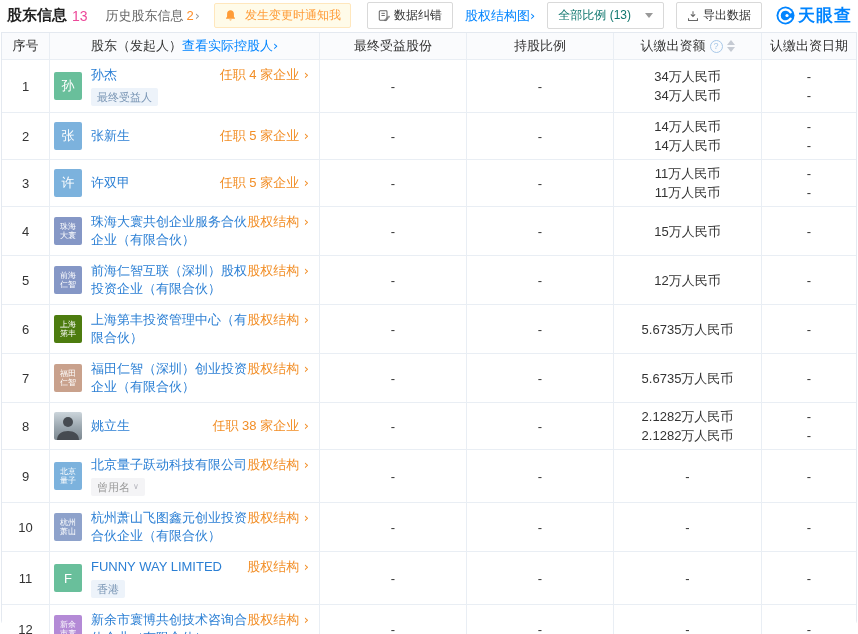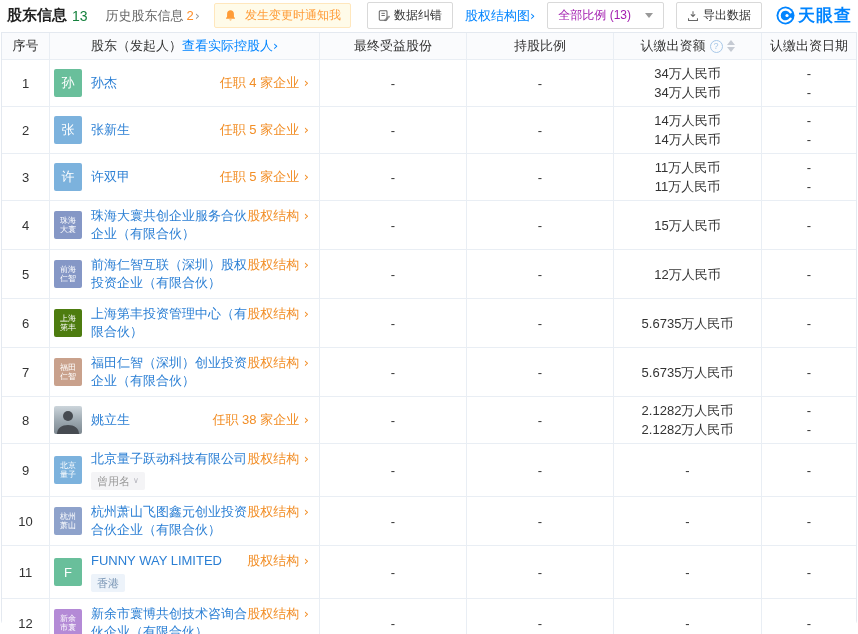--- a/index.html
+++ b/index.html
@@ -2,29 +2,29 @@
 <html><head>
 <meta charset="utf-8">
 <style>
 * { margin:0; padding:0; box-sizing:border-box; }
 body { font-family:"Liberation Sans","DejaVu Sans",sans-serif; background:#fff; }
 .page { width:858px; height:634px; background:#fff; overflow:hidden; position:relative;border-radius:19px; }
 
 
 .topbar { display:flex; align-items:center; padding:5px 6px 6px 7px; height:32px; }
 .tb-title { font-size:15px; font-weight:bold; color:#222; }
-.tb-count { font-size:14px; color:#15803d; margin-left:5px; }
+.tb-count { font-size:14px; color:#ec4899; margin-left:5px; }
 .tb-history { margin-left:18px; font-size:13px; color:#666; cursor:pointer; }
 .tb-history .h-count { color:#ff8d26; margin-left:3px; }
 .tb-history .chev { color:#999; margin-left:1px; }
 .notify-badge { margin-left:14px; display:flex; align-items:center; gap:8px; background:#fffbe9; border:1px solid #ffe7bd; color:#ff9c38; font-size:12px; padding:3px 9px; border-radius:2px; cursor:pointer; }
 .tb-right { margin-left:auto; display:flex; align-items:center; gap:12px; }
 .tb-btn { display:flex; align-items:center; gap:4px; border:1px solid #d9d9d9; border-radius:2px; font-size:12px; color:#333; padding:4px 10px; background:#fff; cursor:pointer; }
 .tb-link { font-size:13px; color:#0084ff; cursor:pointer; }
-.tb-dropdown { display:flex; align-items:center; gap:14px; border:1px solid #d9d9d9; border-radius:2px; font-size:12px; color:#a21caf; padding:4px 10px; background:#fff; cursor:pointer; }
+.tb-dropdown { display:flex; align-items:center; gap:14px; border:1px solid #d9d9d9; border-radius:2px; font-size:12px; color:#0f766e; padding:4px 10px; background:#fff; cursor:pointer; }
 .caret-down { width:0; height:0; border-left:4px solid transparent; border-right:4px solid transparent; border-top:5px solid #999; }
 .logo { display:flex; align-items:center; gap:3px; margin-left:2px; }
 .logo-text { font-size:17px; font-weight:bold; color:#0084ff; letter-spacing:1px; }
 
 
 .table { border:1px solid #e4e9f0; margin:0 1px; }
 .tr { display:flex; border-bottom:1px solid #e9eef4; min-height:42px; }
 .tr:last-child { border-bottom:none; }
 .td, .th { border-right:1px solid #e9eef4; display:flex; align-items:center; justify-content:center; text-align:center; font-size:13px; color:#333; padding:4px 0; }
 .td:last-child, .th:last-child { border-right:none; }
@@ -134,20 +134,23 @@
     <div class="td c2 sh-cell">
       <div class="avatar" style="background: rgb(105, 191, 155);">
         <span class="av-t">孙</span>
 
       </div>
       <div class="nm-block">
         <div class="line1">
           <span class="sh-name">孙杰</span>
           <span class="action"><span class="act-label">任职 4 家企业</span> <span class="chev">›</span></span>
         </div>
+        <div><span class="tag blue">
+                  <span class="tag-label">最终受益人</span>
+                </span></div>
       </div>
     </div>
     <div class="td c3">-</div>
     <div class="td c4">-</div>
     <div class="td c5 multi">34万人民币<br>34万人民币</div>
     <div class="td c6 multi">-<br>-</div>
   </div>
 
   <div class="tr">
     <div class="td c1">2</div>

